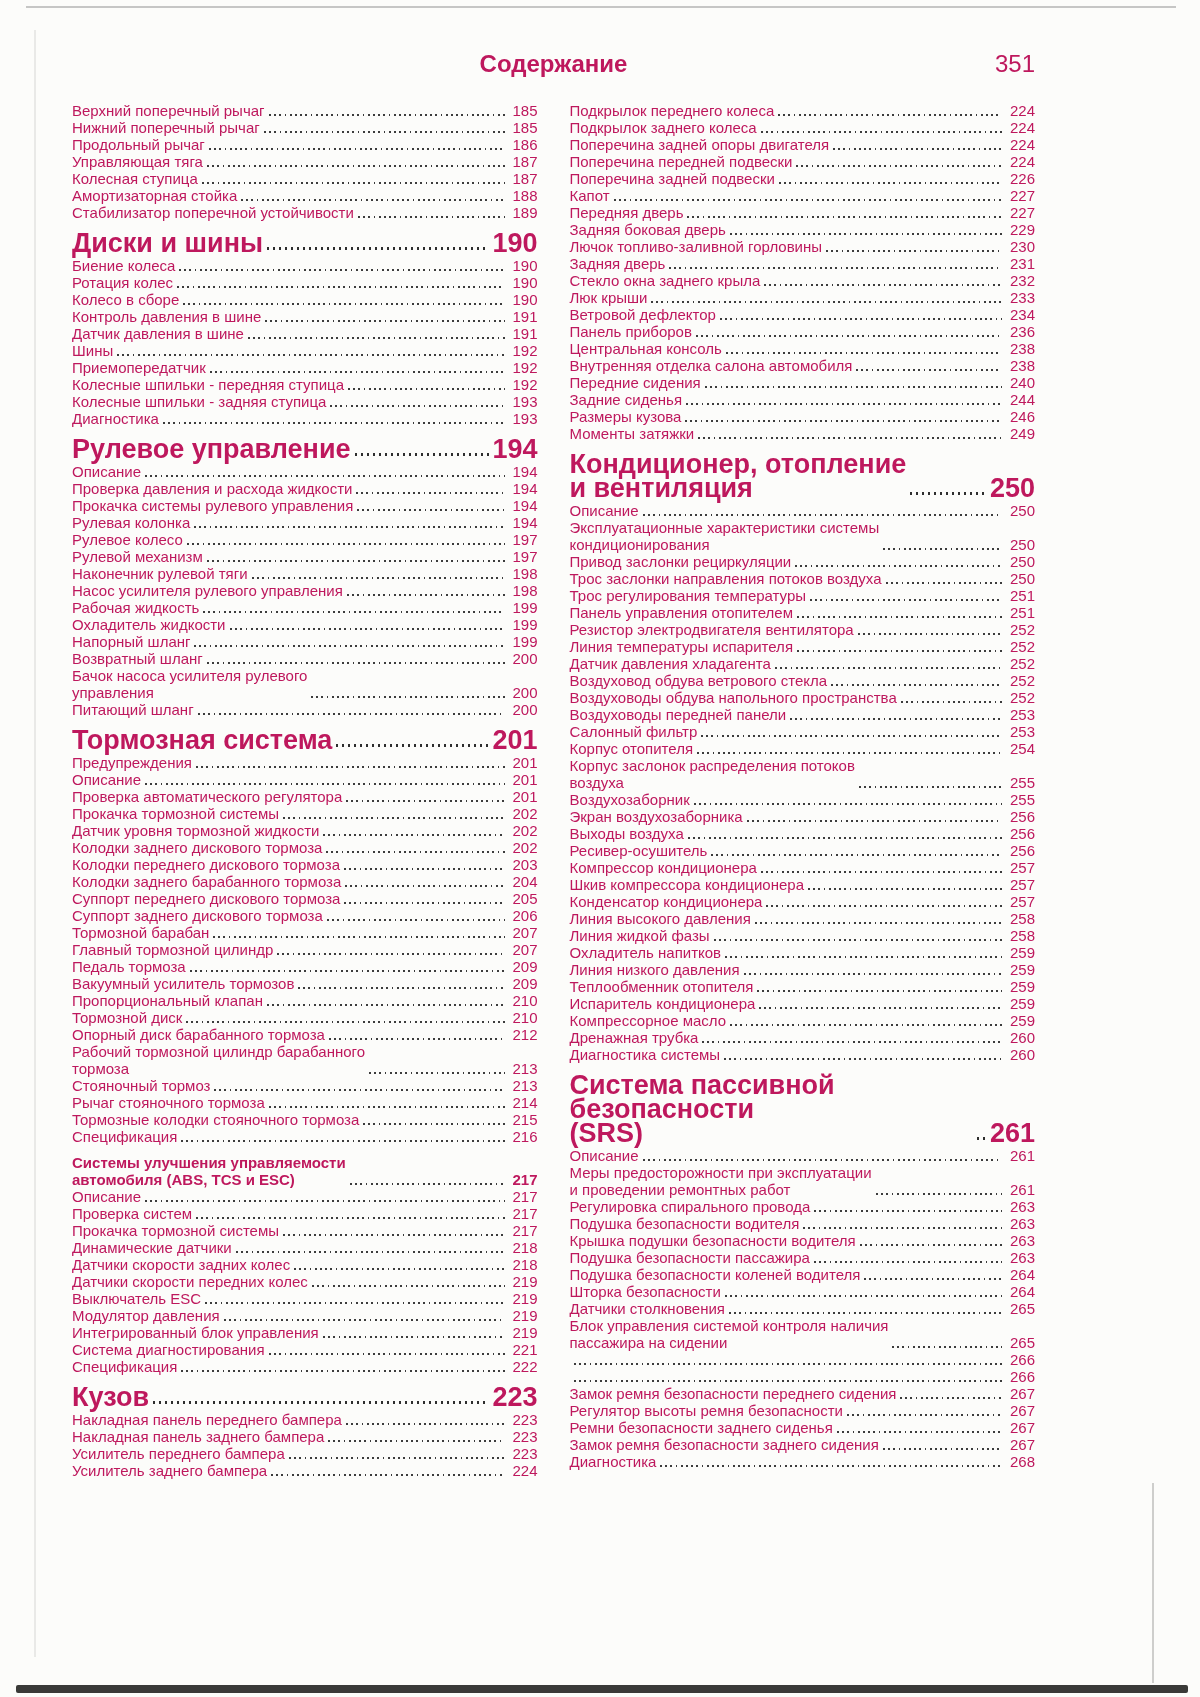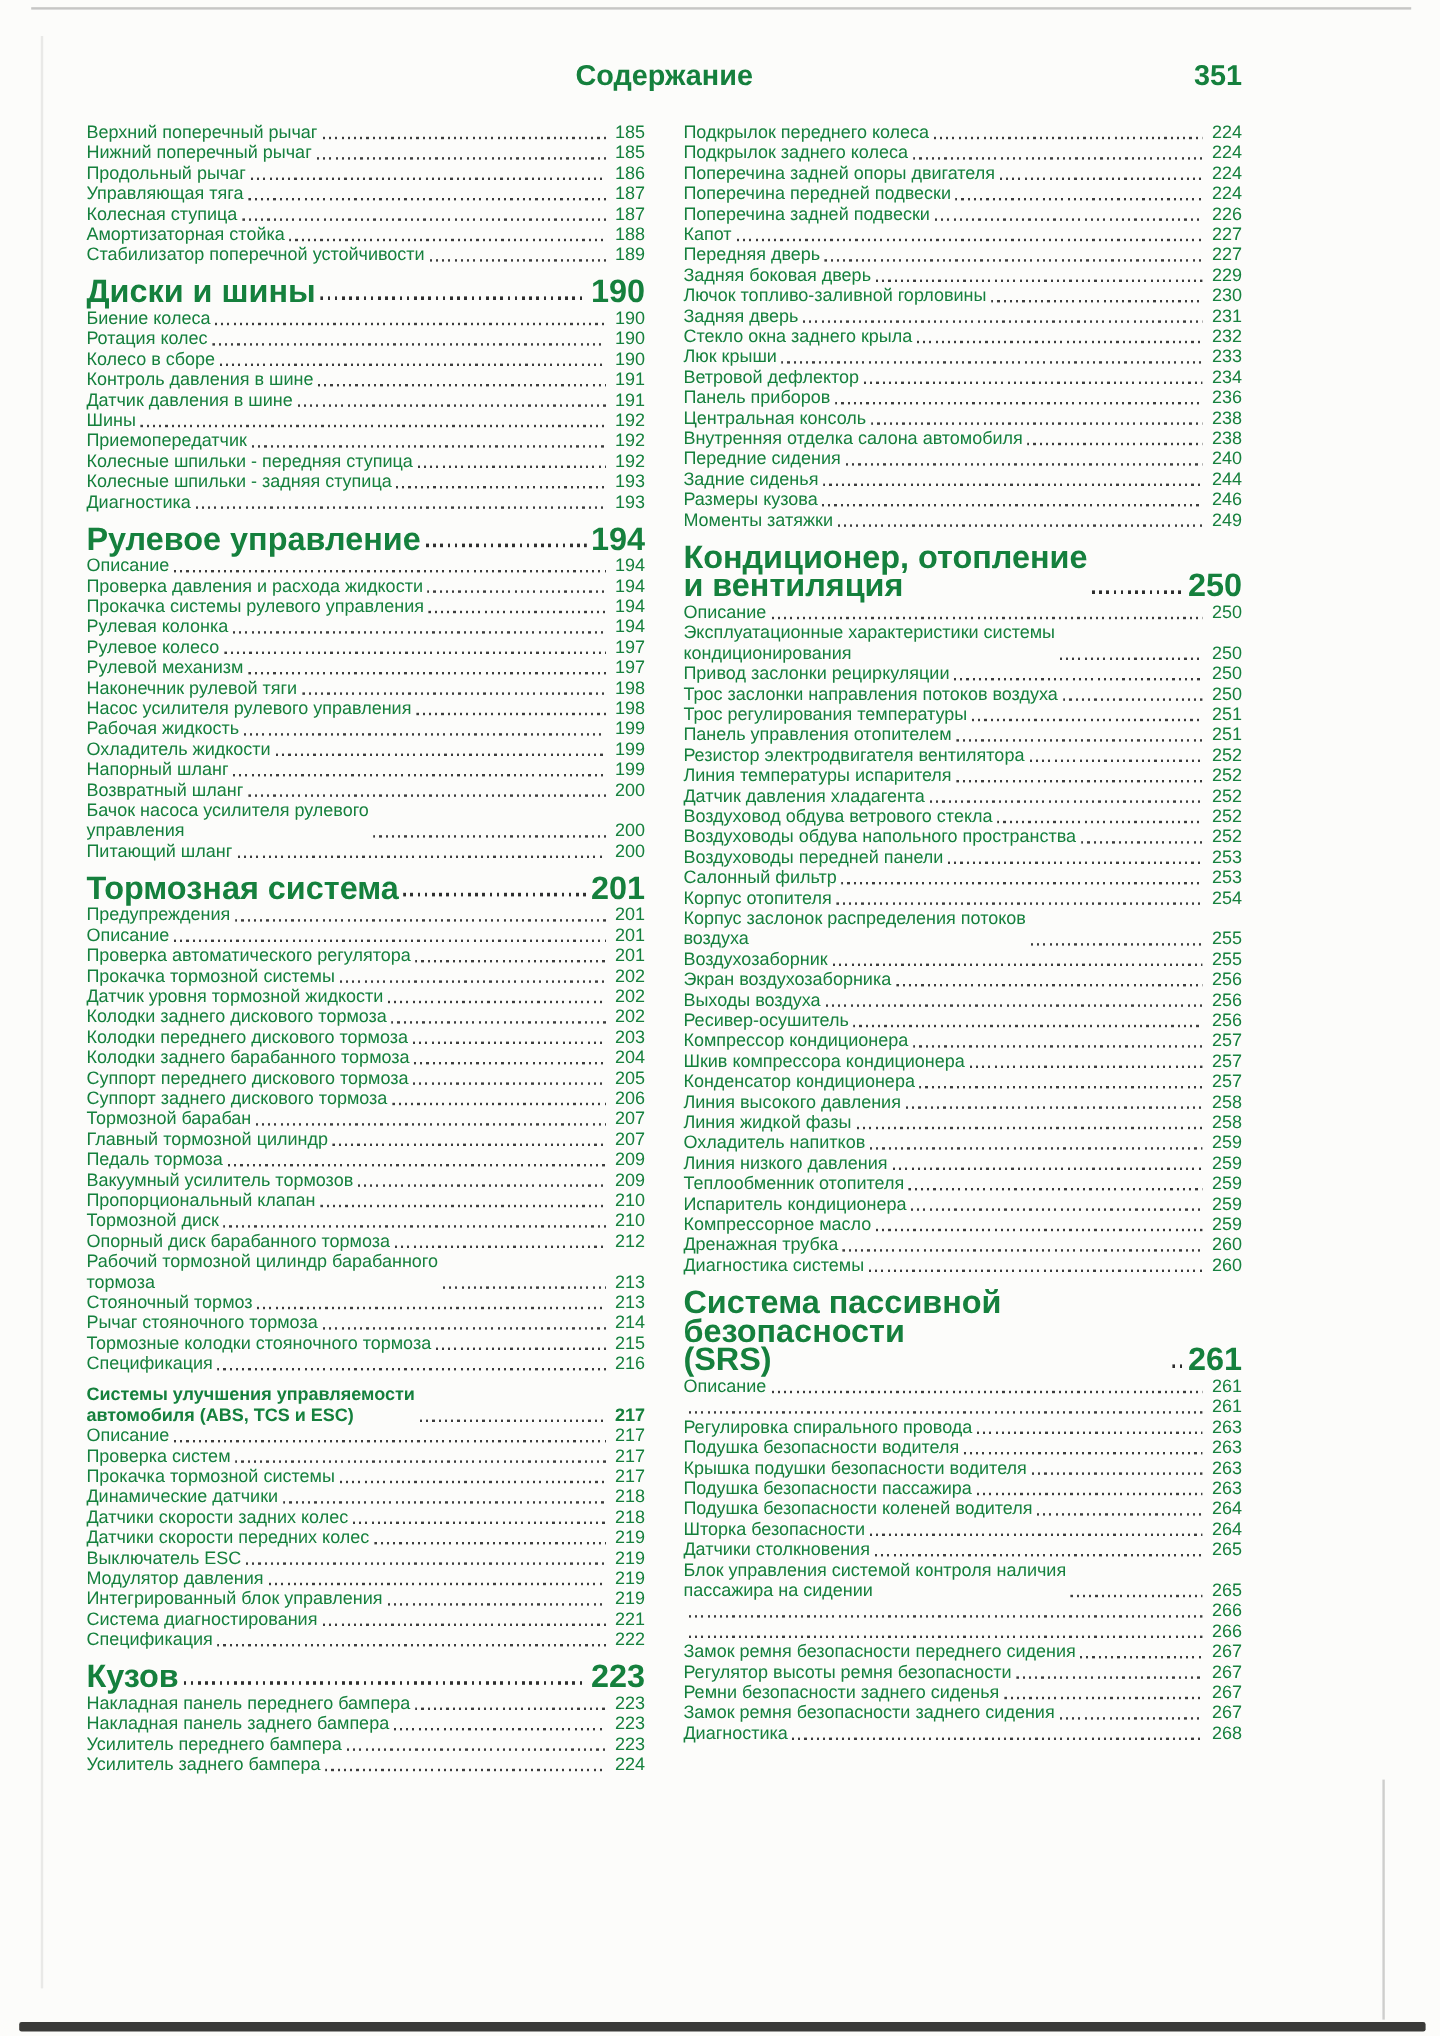--- a/index.html
+++ b/index.html
@@ -1,41 +1,41 @@
 <!DOCTYPE html>
 <html><head>
 <meta charset="utf-8">
 <style>
   html, body { margin: 0; padding: 0; }
   .scan {
     position: relative;
     width: 1200px;
     height: 1697px;
     background: #fcfcfa;
-    color: #15803d;
+    color: #be185d;
     font-family: "Liberation Sans", sans-serif;
     overflow: hidden;
   }
 
   
   .artifact { position: absolute; pointer-events: none; }
   .top-edge { top: 6px; left: 26px; right: 24px; height: 2px; background: rgba(110,110,110,.38); }
   .left-edge { top: 30px; bottom: 40px; left: 34px; width: 2px; background: rgba(120,120,120,.14); }
   .bottom-band { left: 16px; right: 12px; bottom: 4px; height: 8px; background: #3a3a38; border-radius: 2px; }
   .bottom-right-line { right: 46px; bottom: 14px; height: 200px; width: 2px; background: rgba(110,110,110,.32); }
 
   
   .page-header { position: absolute; top: 50px; left: 72px; width: 963px; height: 32px; }
   .page-header-title {
     position: absolute; left: 0; right: 0; text-align: center;
     font-size: 24px; font-weight: 700;
   }
   .page-header-number {
     position: absolute; right: 0; top: 0;
-    font-size: 24px; font-weight: 700;
+    font-size: 24px; font-weight: 400;
   }
 
   
   .columns {
     position: absolute; top: 102px; left: 72px; width: 963px;
     display: flex; gap: 32px;
   }
   .col { flex: 1 1 0; min-width: 0; }
 
   .toc-row {
@@ -713,20 +713,22 @@
 (SRS)</span>
           <span class="dots"></span>
           <span class="page">261</span>
         </div>
         <div class="toc-row entry">
           <span class="label">Описание</span>
           <span class="dots"></span>
           <span class="page">261</span>
         </div>
         <div class="toc-row entry">
+          <span class="label">Меры предосторожности при эксплуатации
+и проведении ремонтных работ</span>
           <span class="dots"></span>
           <span class="page">261</span>
         </div>
         <div class="toc-row entry">
           <span class="label">Регулировка спирального провода</span>
           <span class="dots"></span>
           <span class="page">263</span>
         </div>
         <div class="toc-row entry">
           <span class="label">Подушка безопасности водителя</span>

